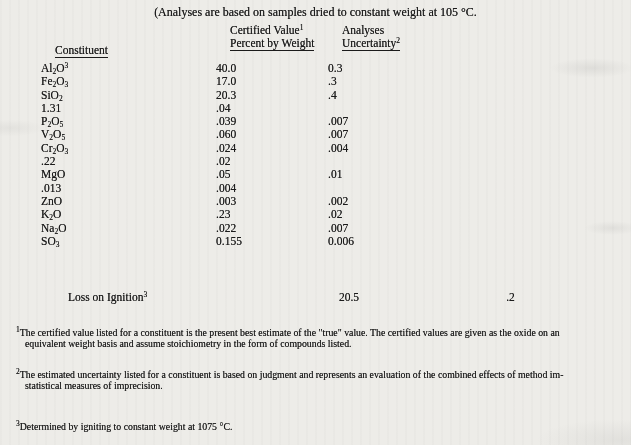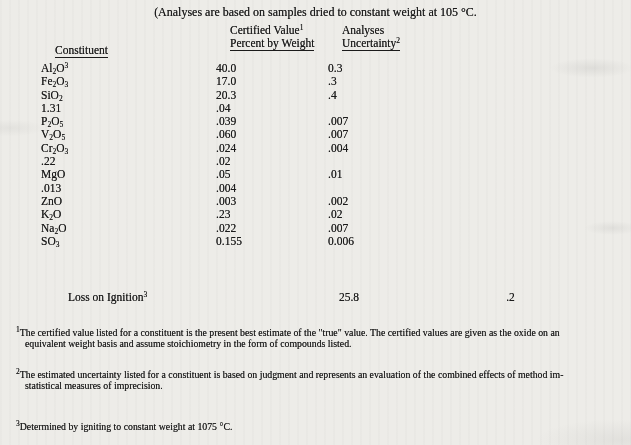--- a/index.html
+++ b/index.html
@@ -124,21 +124,21 @@
       </div>
       <div class="row">
         <div class="c1">SO<sub>3</sub></div>
         <div class="c2">0.155</div>
         <div class="c3">0.006</div>
       </div>
     </div>
 
   <div class="loi">
     <div class="c1">Loss on Ignition<sup>3</sup></div>
-    <div class="c2">25.8</div>
+    <div class="c2">20.5</div>
     <div class="c3">.2</div>
   </div>
 
   <div class="fn fn1">
     <sup>1</sup><span class="fn-first">The certified value listed for a constituent is the present best estimate of the "true" value.  The certified values are given as the oxide on an</span>
     <div class="fn-cont">
         <div>equivalent weight basis and assume stoichiometry in the form of compounds listed.</div>
       </div>
   </div>
 

